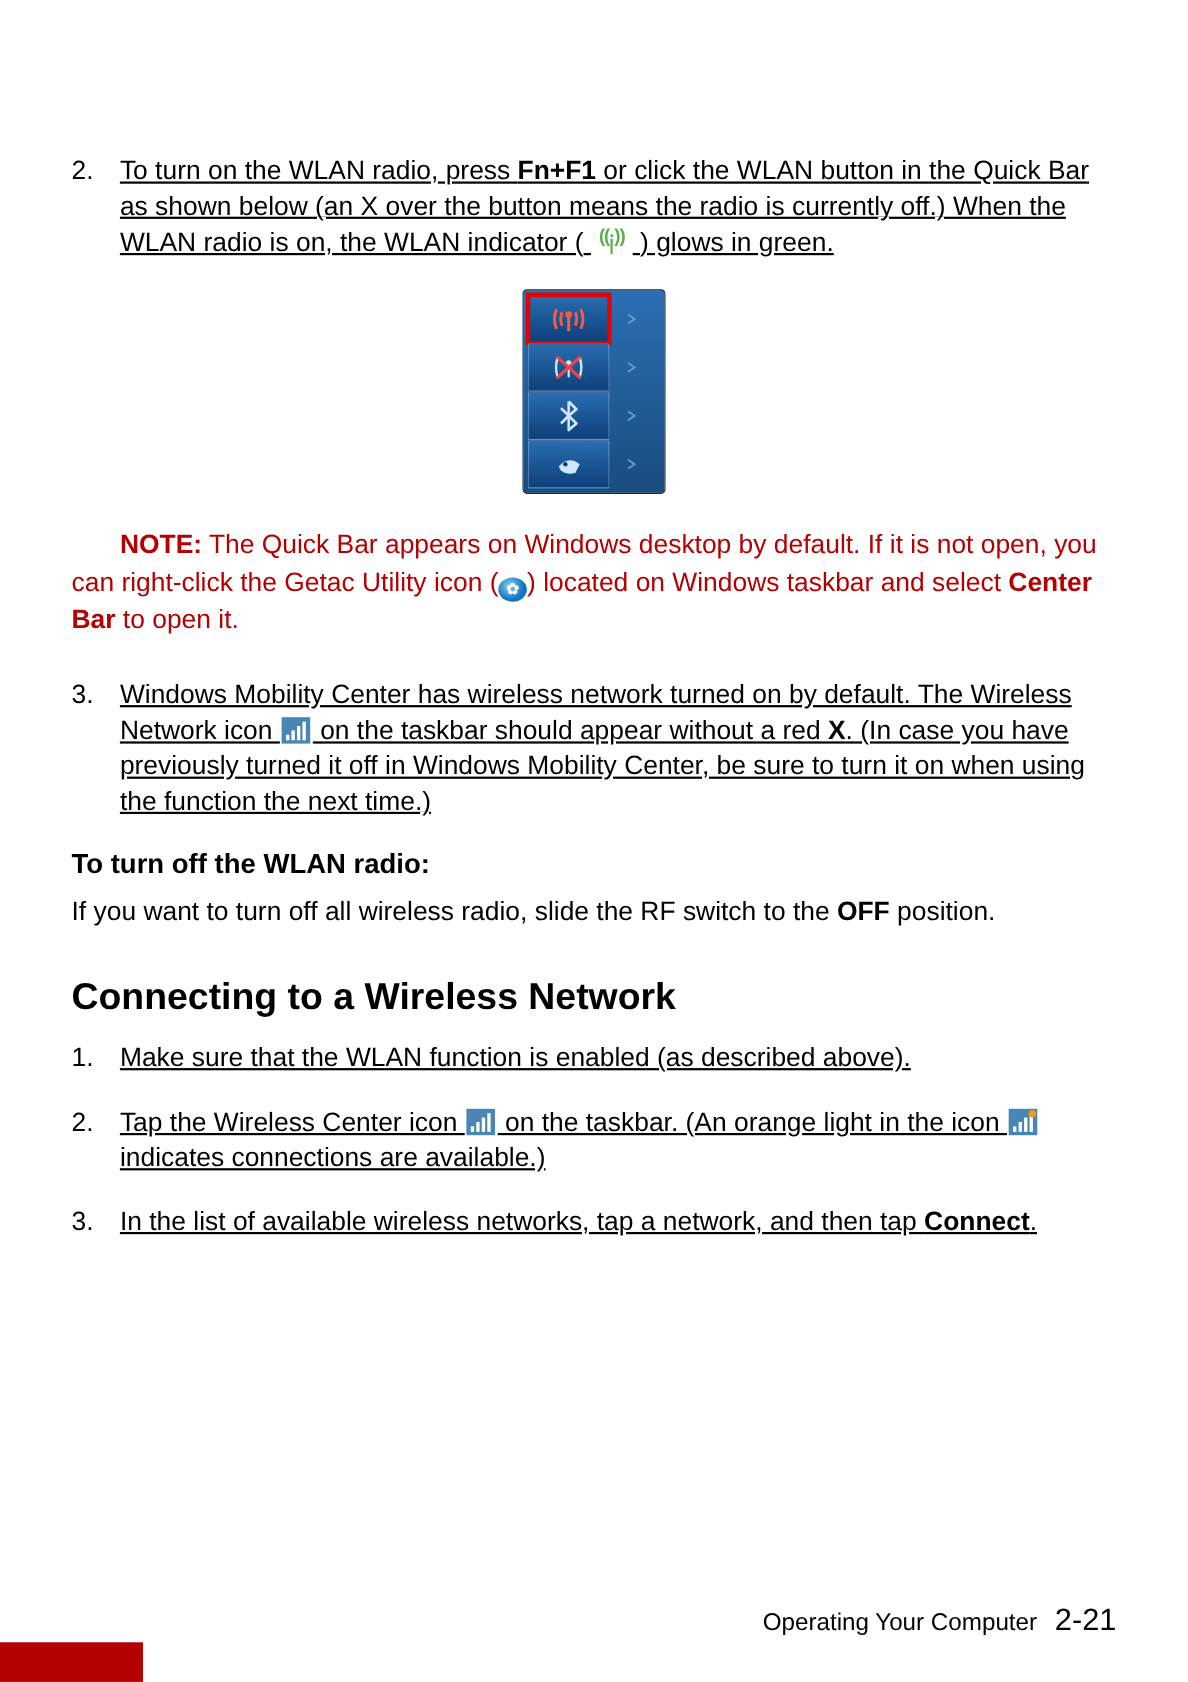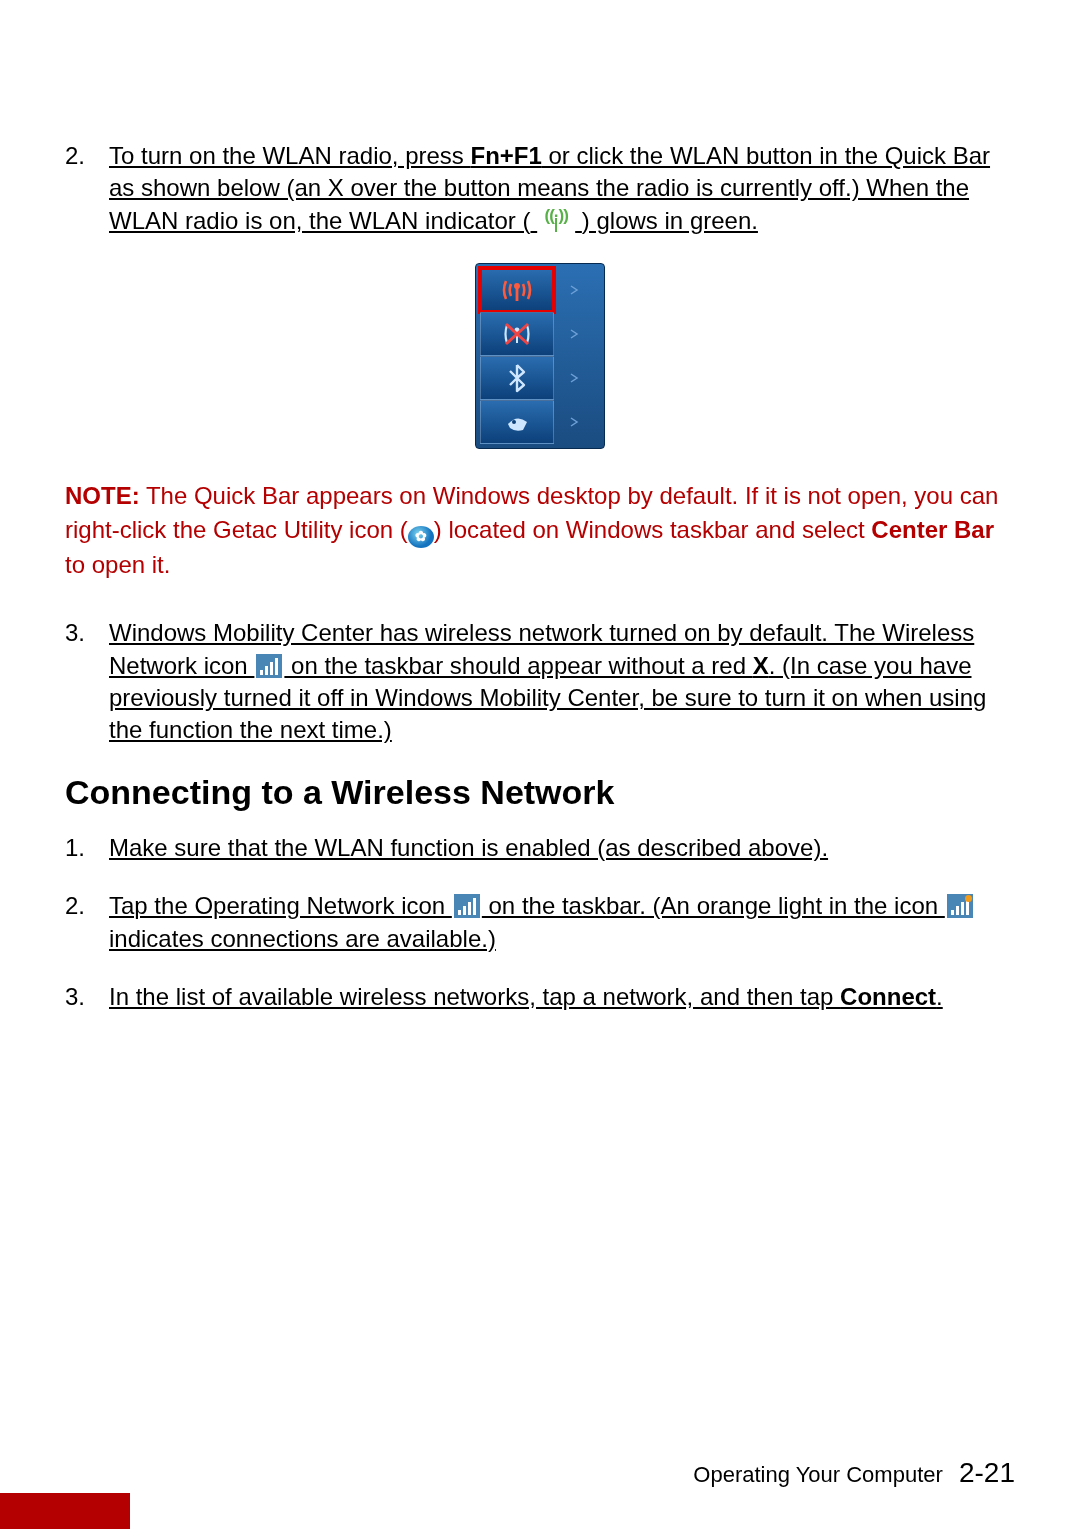--- a/index.html
+++ b/index.html
@@ -93,21 +93,21 @@
     justify-content: center;
     color: #6ea0d6;
   }
   .qb-side svg { display:block; }
   .note {
     color: #b40000;
     font-size: 24px;
     line-height: 1.4;
     margin: 12px 0 36px 0;
   }
-  .note b.label { color: #b40000; }
+  .note b.label { color: #b40000; margin-left: 44px; }
   .getac-util {
     display: inline-flex;
     width: 26px;
     height: 22px;
     border-radius: 50%;
     background: radial-gradient(circle at 40% 35%, #7ed6f0, #1473bf 60%);
     vertical-align: -3px;
     align-items: center;
     justify-content: center;
     color: #fff;
@@ -148,21 +148,21 @@
     margin: 18px 0 12px 0;
   }
   p.flow {
     font-size: 24px;
     line-height: 1.35;
     margin: 10px 0 18px 0;
   }
   h2.section {
     font-size: 34px;
     font-weight: 700;
-    margin: 24px 0 20px 0;
+    margin: 42px 0 20px 0;
   }
   .footer {
     position: absolute;
     bottom: 40px;
     right: 65px;
     font-size: 22px;
   }
   .footer .pg { font-size: 28px; margin-left: 10px; }
   .red-bar {
     position: absolute;
@@ -257,34 +257,38 @@
     <b class="label">NOTE:</b><span> The Quick Bar appears on Windows desktop by default. If it is not open, you can right-click the Getac Utility icon (</span><span class="getac-util">✿</span><span>) located on Windows taskbar and select </span><b>Center Bar</b><span> to open it.</span>
   </div>
 
   <div class="ol-item">
     <div class="num">3.</div>
     <div class="body">
       <span>Windows Mobility Center has wireless network turned on by default. The Wireless Network icon </span><span class="signal-icon"><span></span><span></span><span></span><span></span></span><span> on the taskbar should appear without a red </span><b>X</b><span>. (In case you have previously turned it off in Windows Mobility Center, be sure to turn it on when using the function the next time.)</span>
     </div>
   </div>
 
-
-
+  <h3 class="sub">To turn off the WLAN radio:</h3>
+
+
+  <p class="flow">
+    <span>If you want to turn off all wireless radio, slide the RF switch to the </span><b>OFF</b><span> position.</span>
+  </p>
 
   <h2 class="section">Connecting to a Wireless Network</h2>
 
   <div class="ol-item">
     <div class="num">1.</div>
     <div class="body">Make sure that the WLAN function is enabled (as described above).</div>
   </div>
 
   <div class="ol-item">
     <div class="num">2.</div>
     <div class="body">
-      <span>Tap the Operating Network icon </span><span class="signal-icon"><span></span><span></span><span></span><span></span></span><span> on the taskbar. (An orange light in the icon </span><span class="signal-icon orange"><span></span><span></span><span></span><span></span></span><span> indicates connections are available.)</span>
+      <span>Tap the Wireless Center icon </span><span class="signal-icon"><span></span><span></span><span></span><span></span></span><span> on the taskbar. (An orange light in the icon </span><span class="signal-icon orange"><span></span><span></span><span></span><span></span></span><span> indicates connections are available.)</span>
     </div>
   </div>
 
   <div class="ol-item">
     <div class="num">3.</div>
     <div class="body">
       <span>In the list of available wireless networks, tap a network, and then tap </span><b>Connect</b><span>.</span>
     </div>
   </div>
 

